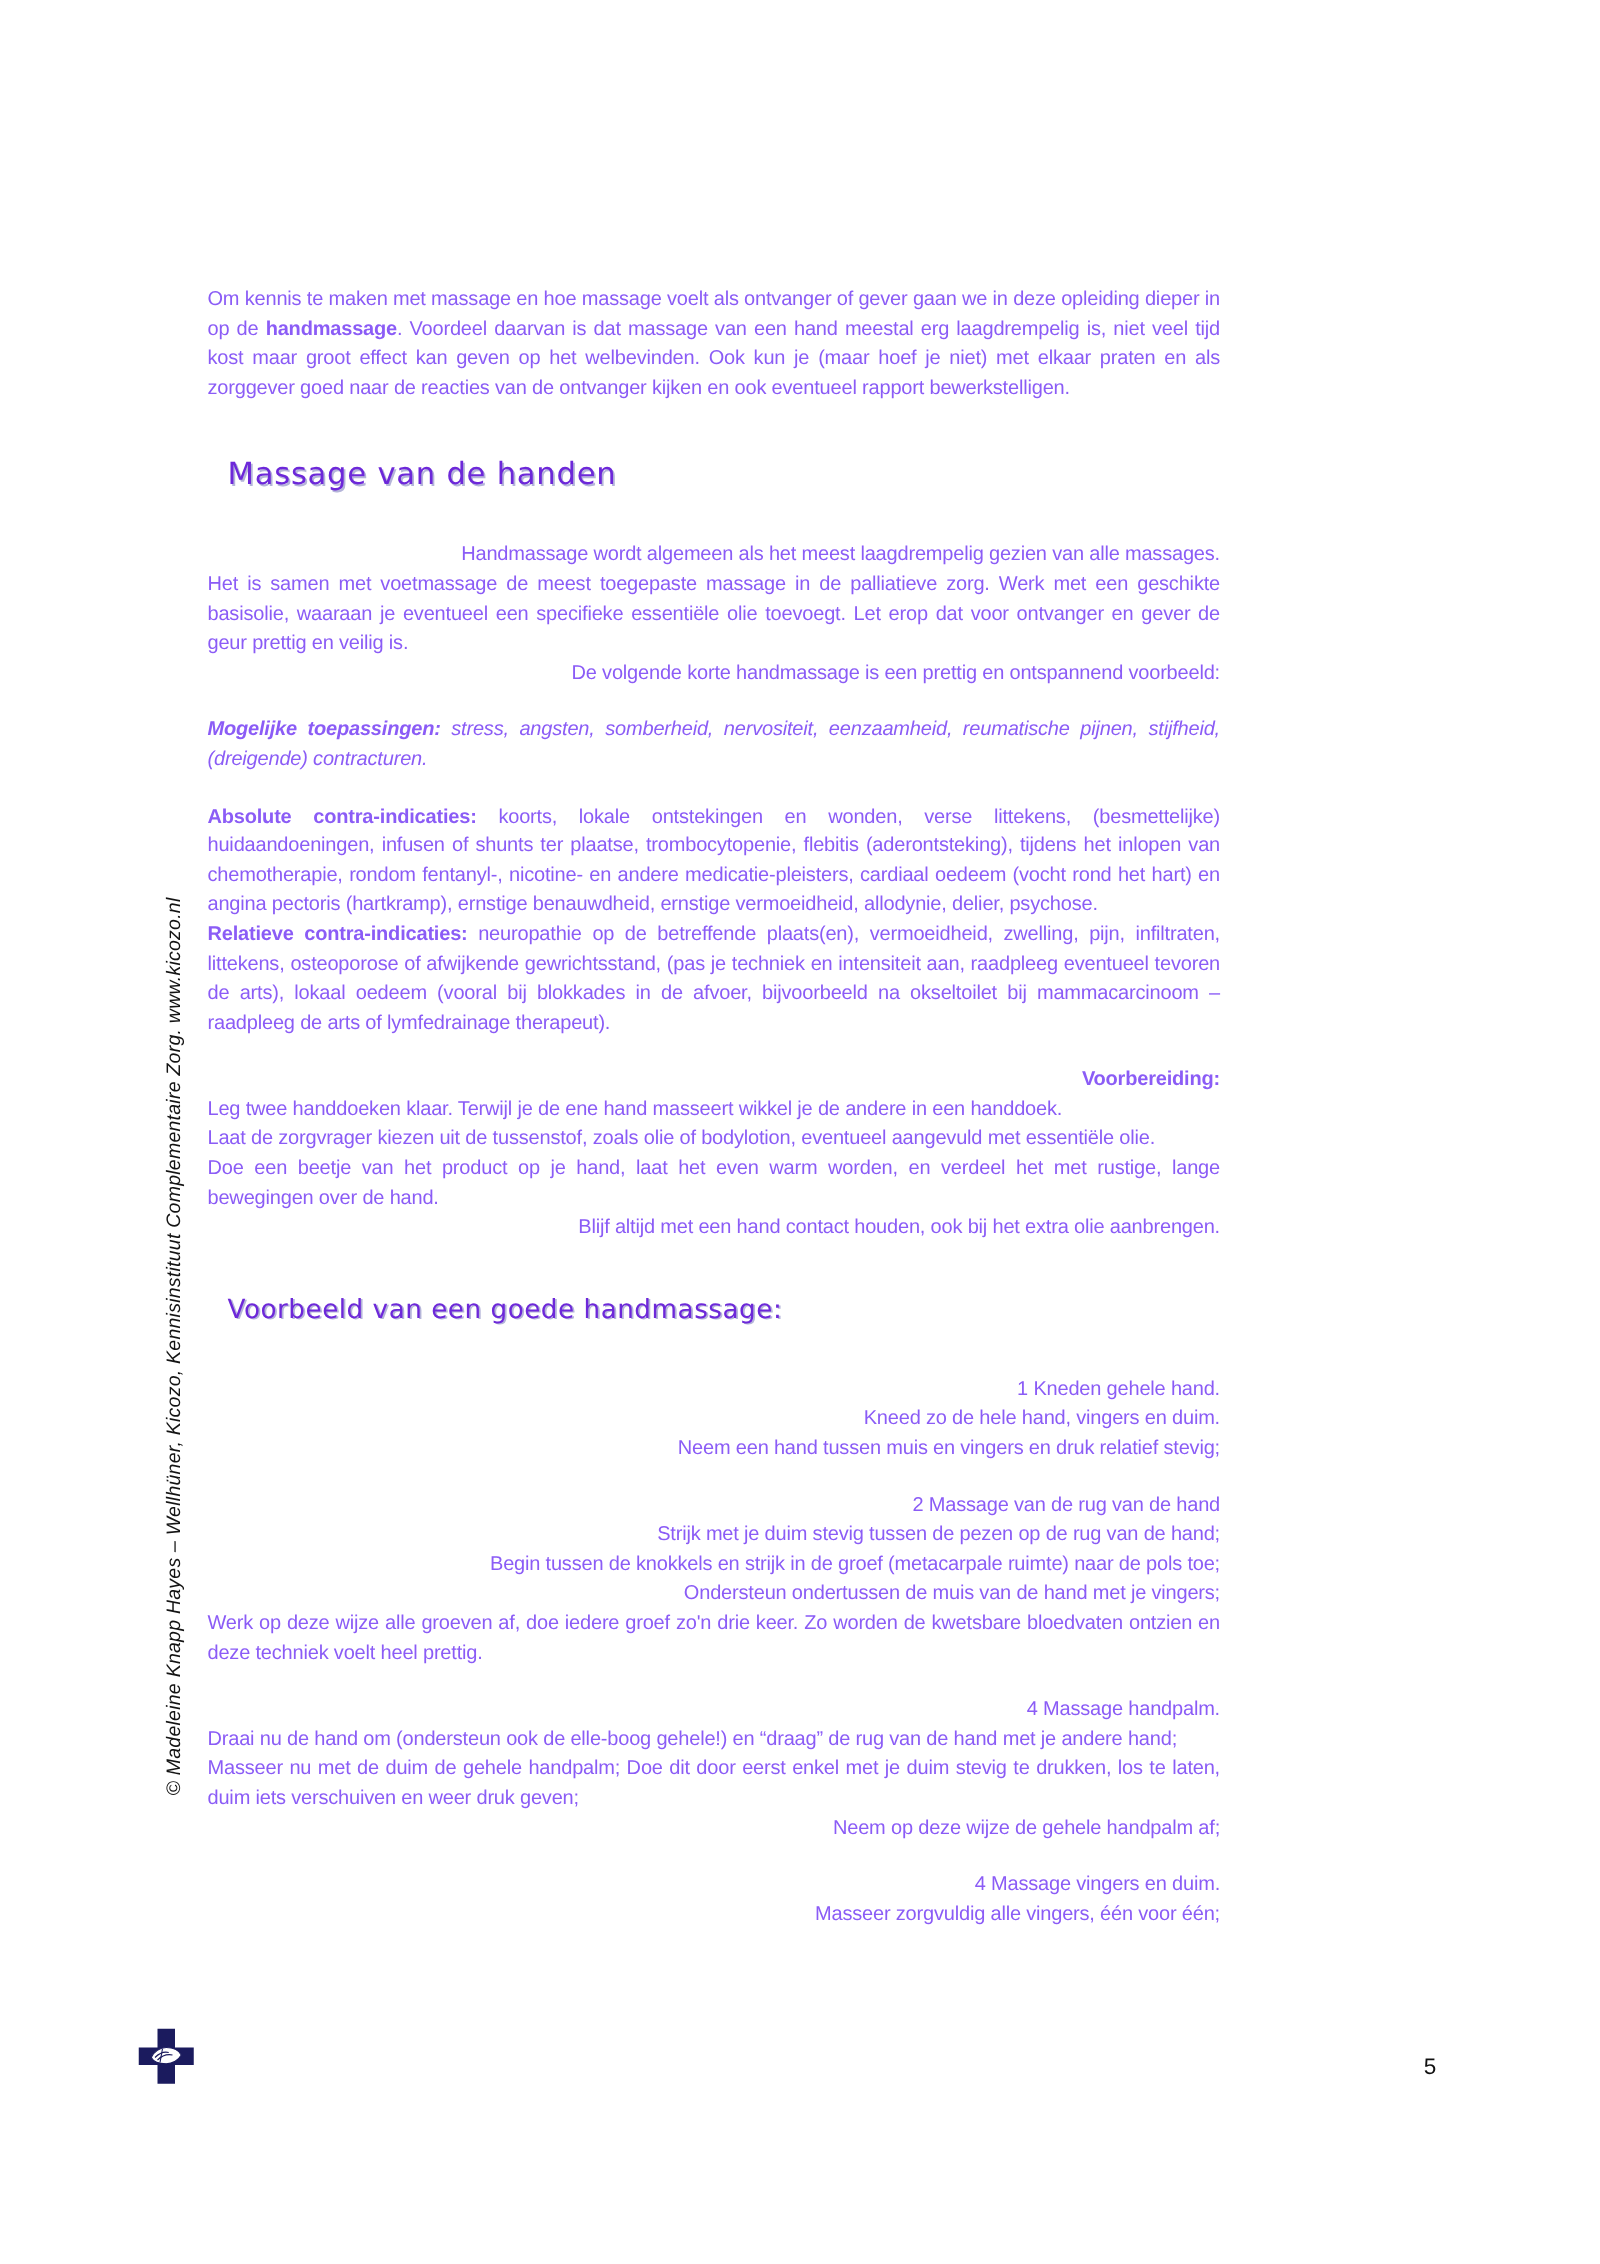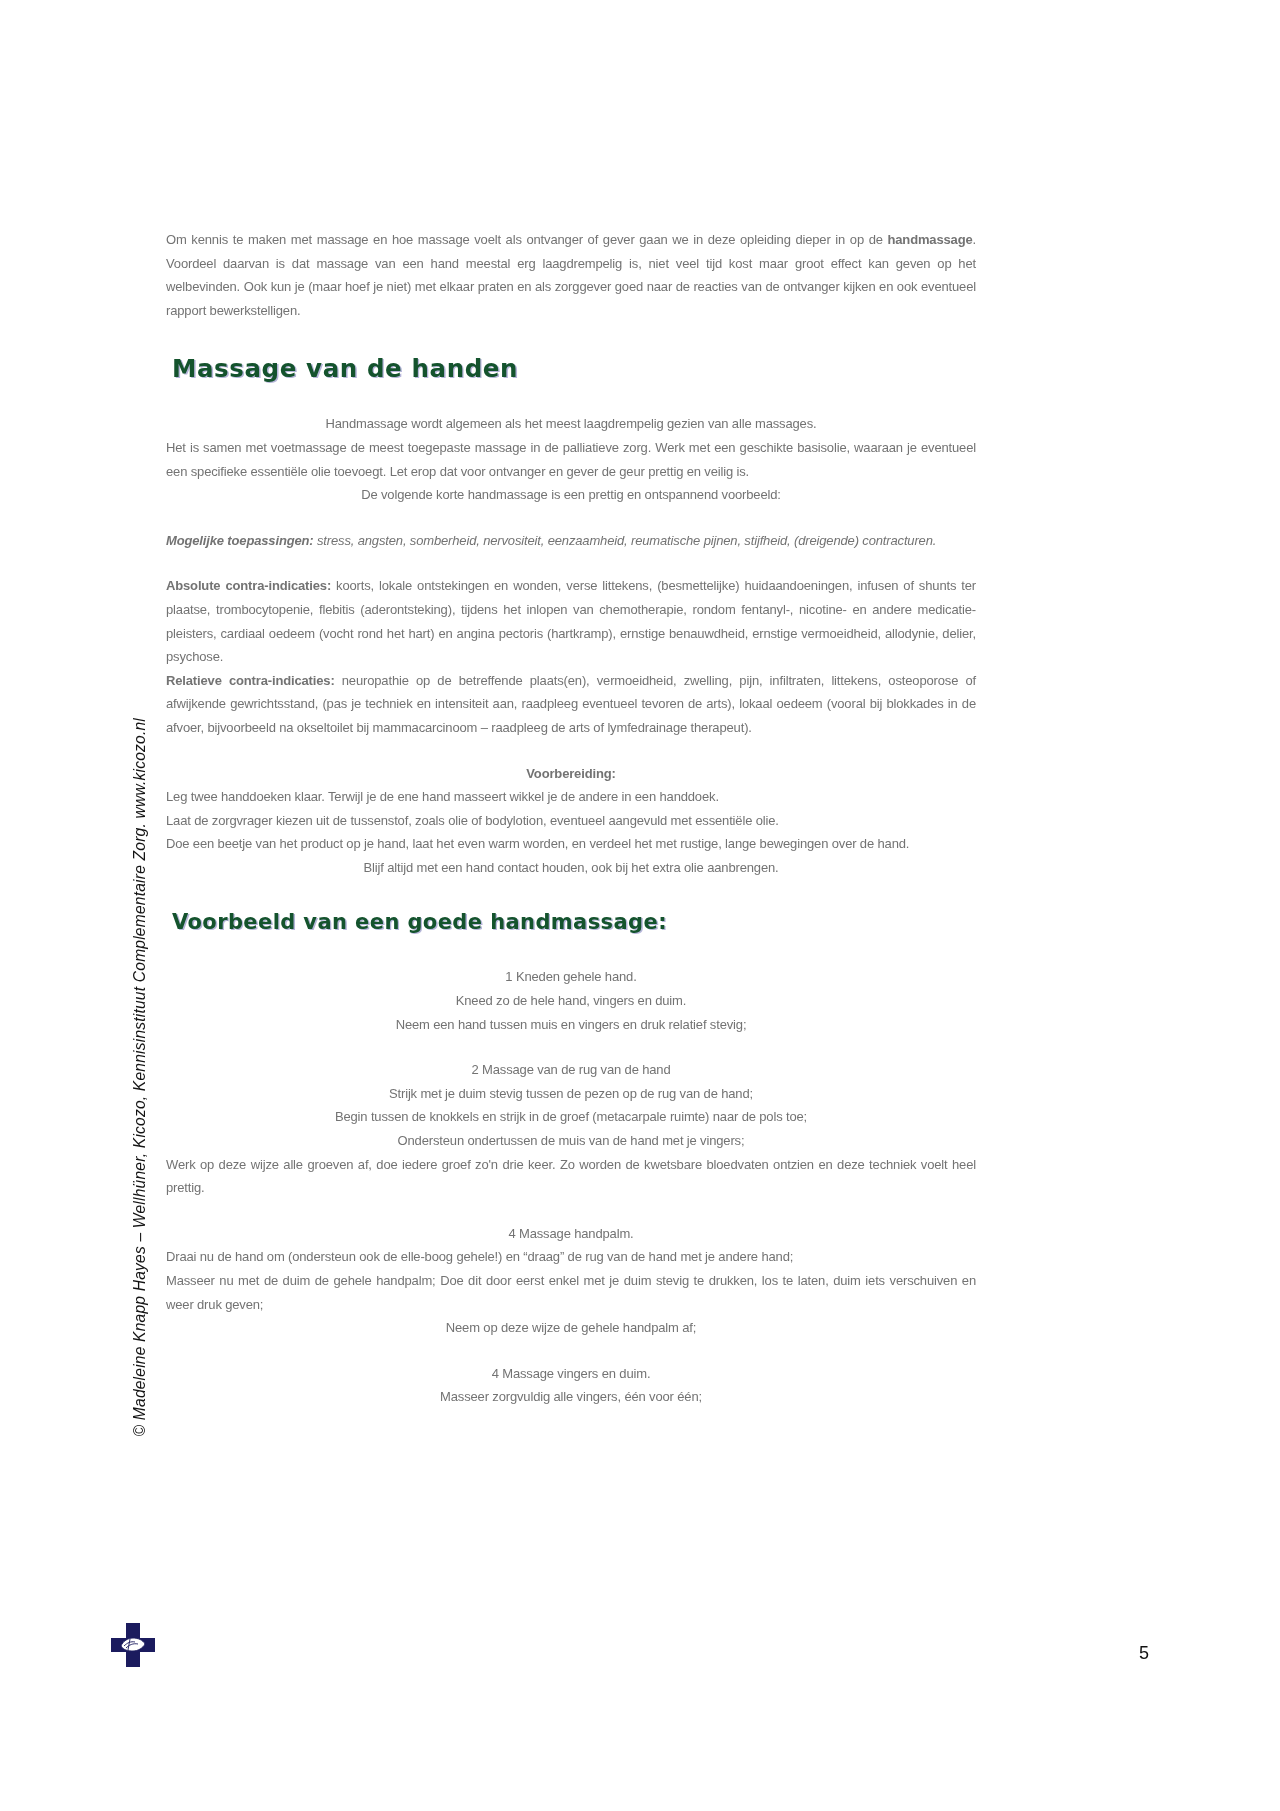--- a/index.html
+++ b/index.html
@@ -24,46 +24,46 @@
   
   .content {
     position: absolute;
     left: 166px;
     top: 228px;
     width: 810px;
   }
 
   p, .para {
     margin: 0;
-    font-size: 13px;
+    font-size: 16px;
     line-height: 23.6px;
     text-align: justify;
     letter-spacing: -0.15px;
-    color: #737373;
+    color: #8b5cf6;
   }
   .para.left {
-    text-align: center;
+    text-align: right;
   }
   .gap-md { height: 22px; }
   .gap-lg { height: 26px; }
 
   b, .b { font-weight: bold; }
   i, .i { font-style: italic; }
   .bi { font-weight: bold; font-style: italic; }
 
   
   .heading-blue {
     font-family: "DejaVu Sans", sans-serif;
-    font-weight: bold;
+    font-weight: normal;
     font-size: 24.5px;
     line-height: 30px;
-    color: #14532d;
+    color: #6d28d9;
     letter-spacing: 0.6px;
     text-shadow: 1.4px 1.4px 0 rgba(120,120,185,0.55);
-    margin: 6px;
+    margin: 16px;
   }
   .heading-blue.sub {
     font-size: 21px;
     letter-spacing: 0.4px;
   }
 
   
   .side-copyright {
     position: absolute;
     left: 0;

